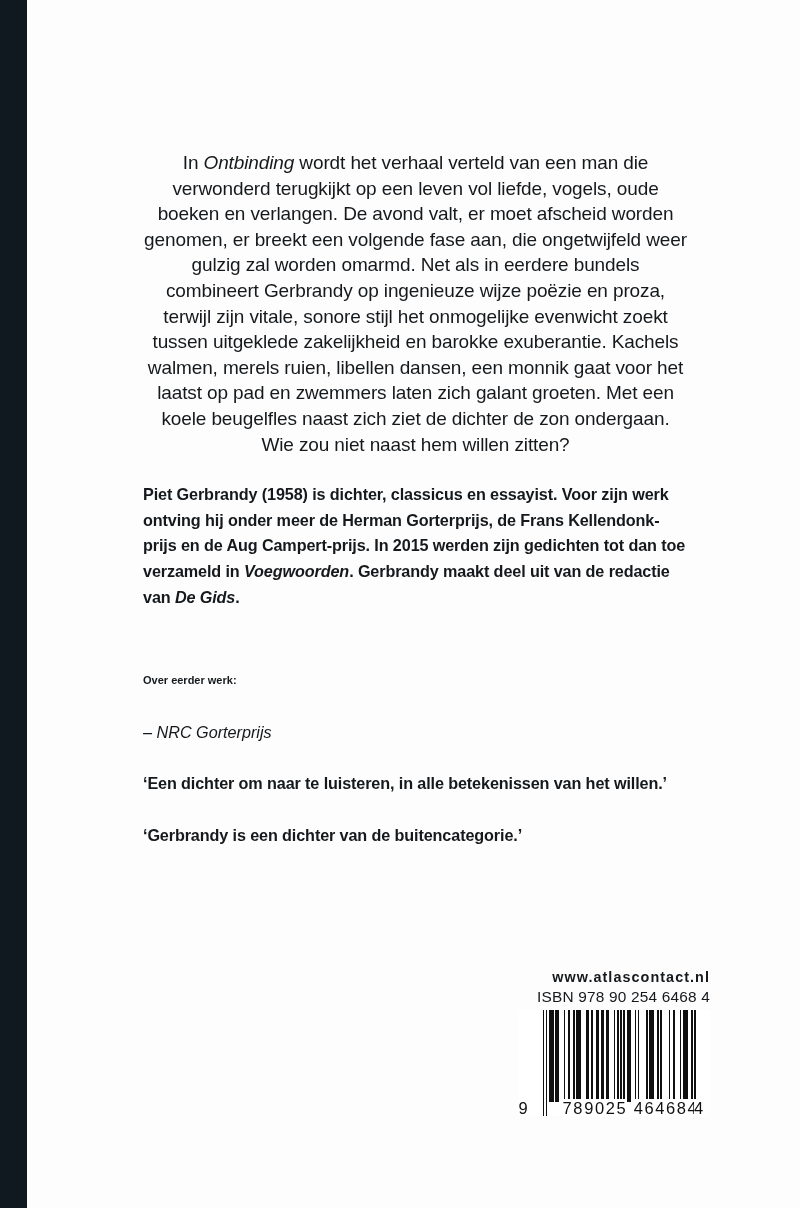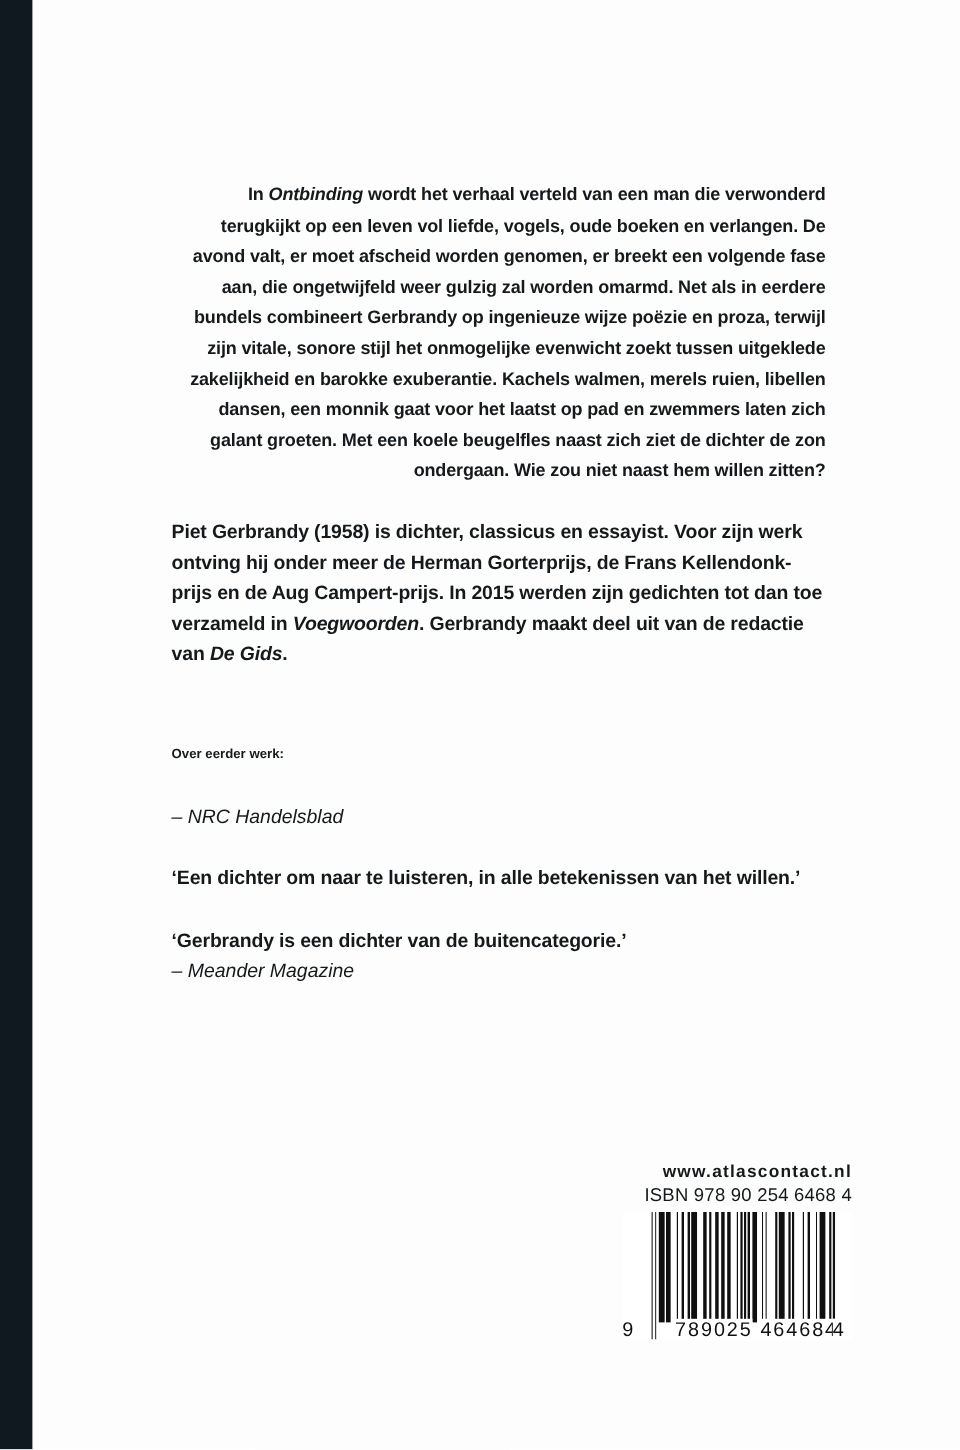--- a/index.html
+++ b/index.html
@@ -24,26 +24,26 @@
     height: 1208px;
     background: #101820;
   }
   .content {
     position: absolute;
     left: 143px;
     top: 150px;
     width: 545px;
   }
   .blurb {
-    font-size: 15px;
-    font-weight: bold;
+    font-size: 19px;
+    font-weight: normal;
     line-height: 25.6px;
     letter-spacing: -0.12px;
     margin: 0 0 25px 0;
-    text-align: right;
+    text-align: center;
   }
   .blurb em {
     font-style: italic;
   }
   .bio {
     font-size: 16.2px;
     font-weight: bold;
     line-height: 25.6px;
     letter-spacing: -0.12px;
     margin: 0;
@@ -154,30 +154,29 @@
 
   <div class="content">
 
     <p class="blurb"><span>In </span><em>Ontbinding</em><span> wordt het verhaal verteld van een man die verwonderd terugkijkt op een leven vol liefde, vogels, oude boeken en verlangen. De avond valt, er moet afscheid worden genomen, er breekt een volgende fase aan, die ongetwijfeld weer gulzig zal worden omarmd. Net als in eerdere bundels combineert Gerbrandy op ingenieuze wijze poëzie en proza, terwijl zijn vitale, sonore stijl het onmogelijke evenwicht zoekt tussen uitgeklede zakelijkheid en barokke exuberantie. Kachels walmen, merels ruien, libellen dansen, een monnik gaat voor het laatst op pad en zwemmers laten zich galant groeten. Met een koele beugelfles naast zich ziet de dichter de zon ondergaan. Wie zou niet naast hem willen zitten?</span></p>
 
     <p class="bio"><span>Piet Gerbrandy (1958) is dichter, classicus en essayist. Voor zijn werk ontving hij onder meer de Herman Gorterprijs, de Frans Kellendonk-prijs en de Aug Campert-prijs. In 2015 werden zijn gedichten tot dan toe verzameld in </span><em>Voegwoorden</em><span>. Gerbrandy maakt deel uit van de redactie van </span><em>De Gids</em><span>.</span></p>
 
     <p class="reviews-heading">Over eerder werk:</p>
 
     <div class="review">
-      <p class="review-source">– NRC Handelsblad</p>
+      <p class="review-source">– NRC Gorterprijs</p>
     </div>
 
     <div class="review">
       <p class="review-quote">‘Een dichter om naar te luisteren, in alle betekenissen van het willen.’</p>
     </div>
 
     <div class="review">
       <p class="review-quote">‘Gerbrandy is een dichter van de buitencategorie.’</p>
-      <p class="review-source">– Meander Magazine</p>
     </div>
 
   </div>
 
   <div class="barcode-block">
     <p class="site-url">www.atlascontact.nl</p>
     <p class="isbn-line">ISBN 978 90 254 6468 4</p>
 
     <div class="barcode">
       <div class="bars" id="bars">

